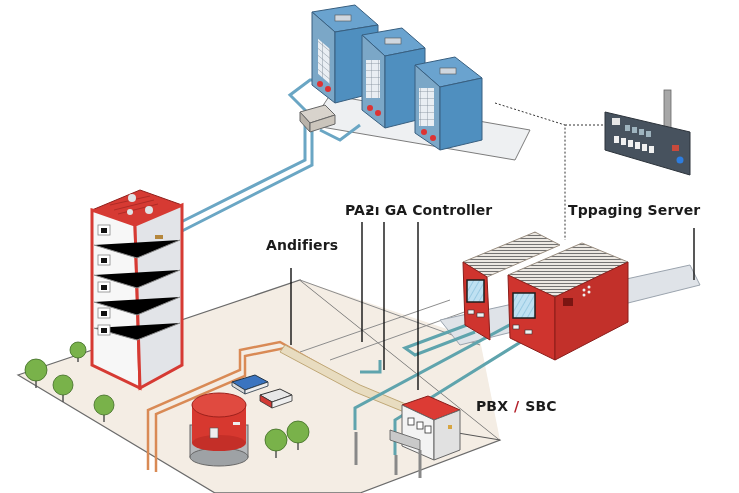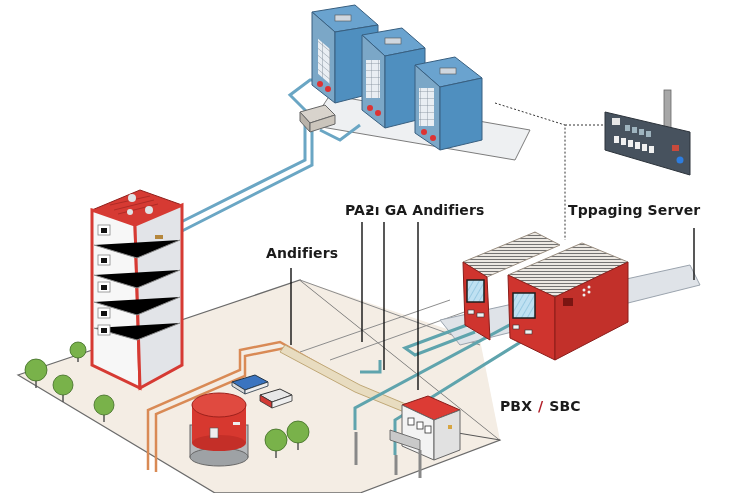--- a/index.html
+++ b/index.html
@@ -1,22 +1,22 @@
 <!DOCTYPE html>
 <html><head>
 <meta charset="utf-8">
 <style>
   html, body { margin: 0; padding: 0; background: #ffffff; }
   body { width: 739px; height: 493px; overflow: hidden; position: relative; font-family: "DejaVu Sans", "Liberation Sans", sans-serif; }
   svg#scene { position: absolute; left: 0; top: 0; width: 739px; height: 493px; }
   .label { position: absolute; font-family: "DejaVu Sans", sans-serif; font-size: 14px; font-weight: 600; color: #1b1b1b; white-space: nowrap; letter-spacing: 0.1px; }
-  #lbl-amp { left: 266px; top: 245px; }
+  #lbl-amp { left: 266px; top: 237px; }
   #lbl-pa { left: 345px; top: 202px; }
   #lbl-paging { left: 568px; top: 202px; }
-  #lbl-pbx { left: 476px; top: 398px; margin-left: 24px; }
+  #lbl-pbx { left: 476px; top: 398px; }
   #lbl-pbx .slash { color: #b3202a; margin: 0 6px; }
 </style>
 </head>
 <body>
 
 <svg id="scene" viewBox="0 0 739 493" xmlns="http://www.w3.org/2000/svg">
   <defs>
     <pattern id="grid" width="7" height="7" patternUnits="userSpaceOnUse">
       <rect width="7" height="7" fill="#e9eef3"></rect>
       <path d="M7 0 L0 0 0 7" fill="none" stroke="#7d8a97" stroke-width="0.8"></path>
@@ -257,15 +257,15 @@
 
   <g stroke="#111" stroke-width="1.4">
     <path d="M291,268 L291,345"></path>
     <path d="M362,222 L362,342"></path>
     <path d="M384,222 L384,370"></path>
     <path d="M418,222 L418,390"></path>
   </g>
 </svg>
 
 <div class="label" id="lbl-amp">Andifiers</div>
-<div class="label" id="lbl-pa">PAƻı GA Andifiers</div>
+<div class="label" id="lbl-pa">PAƻı GA Controller</div>
 <div class="label" id="lbl-paging">Tppaging Server</div>
 <div class="label" id="lbl-pbx"><span>PBX</span><span class="slash">/</span><span>SBC</span></div>
 
 </body></html>

